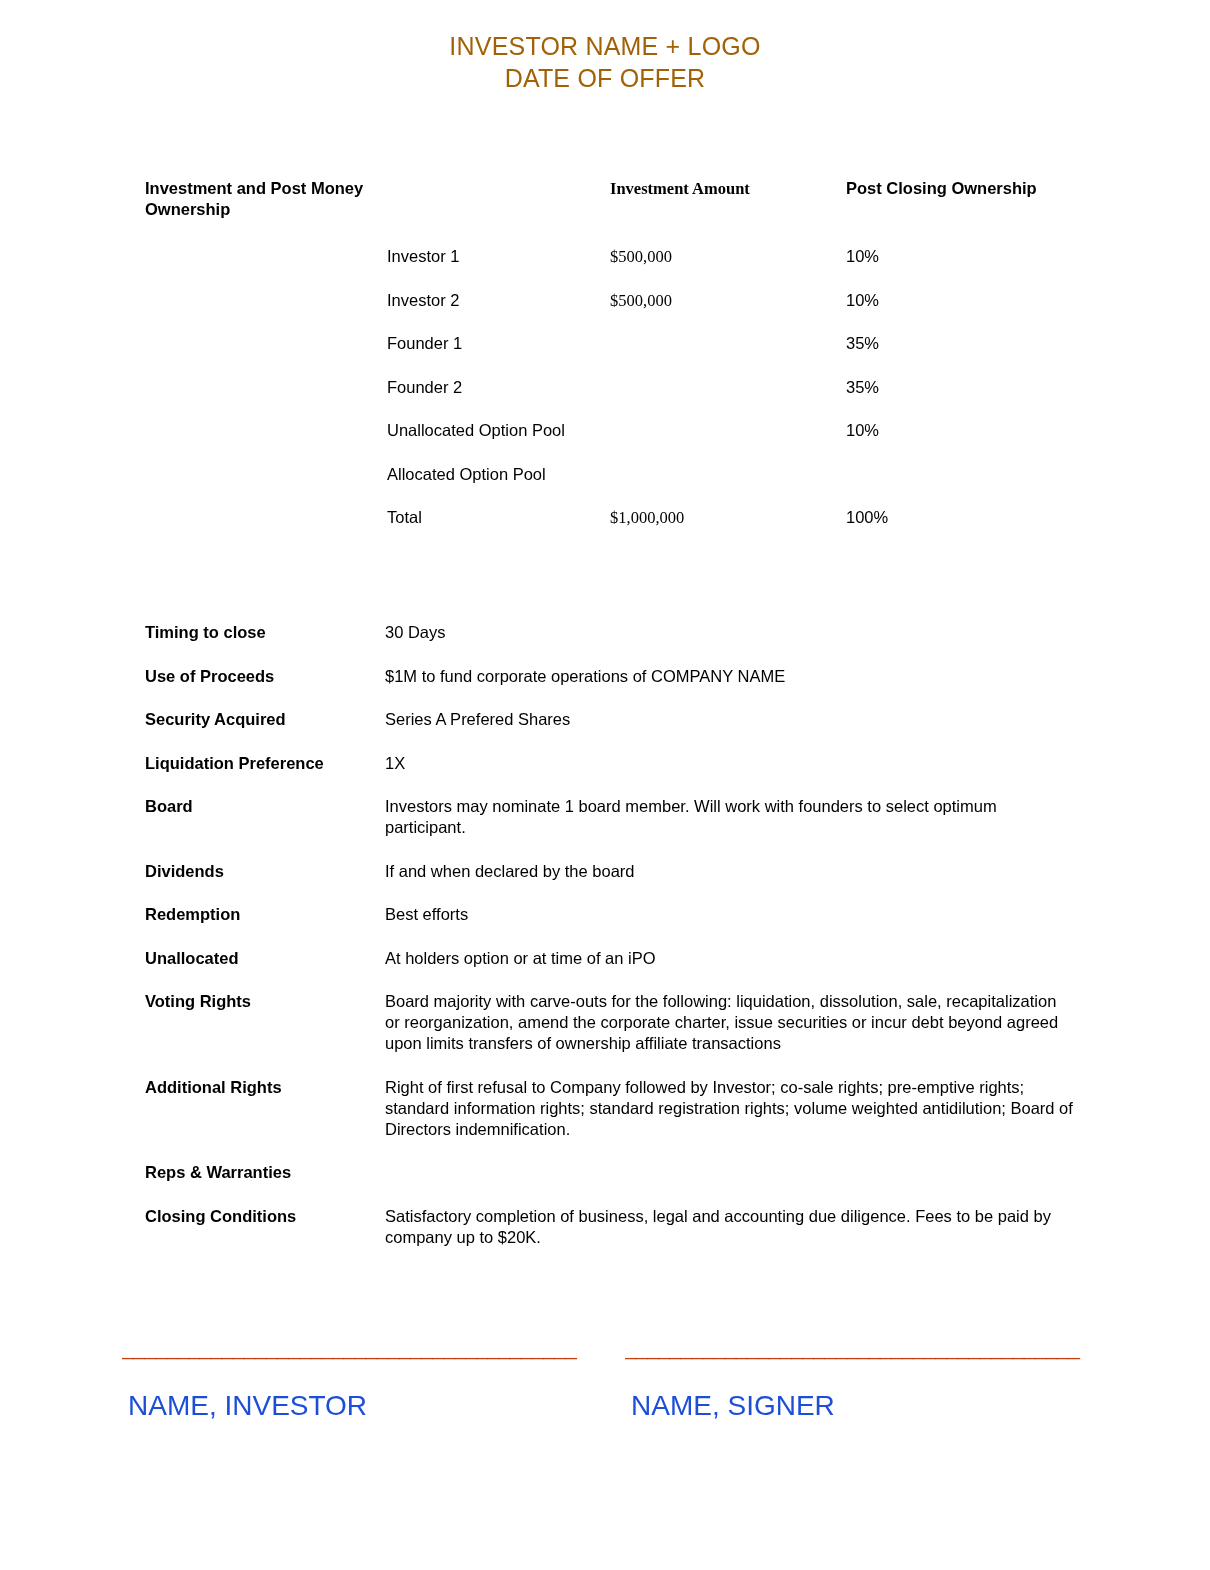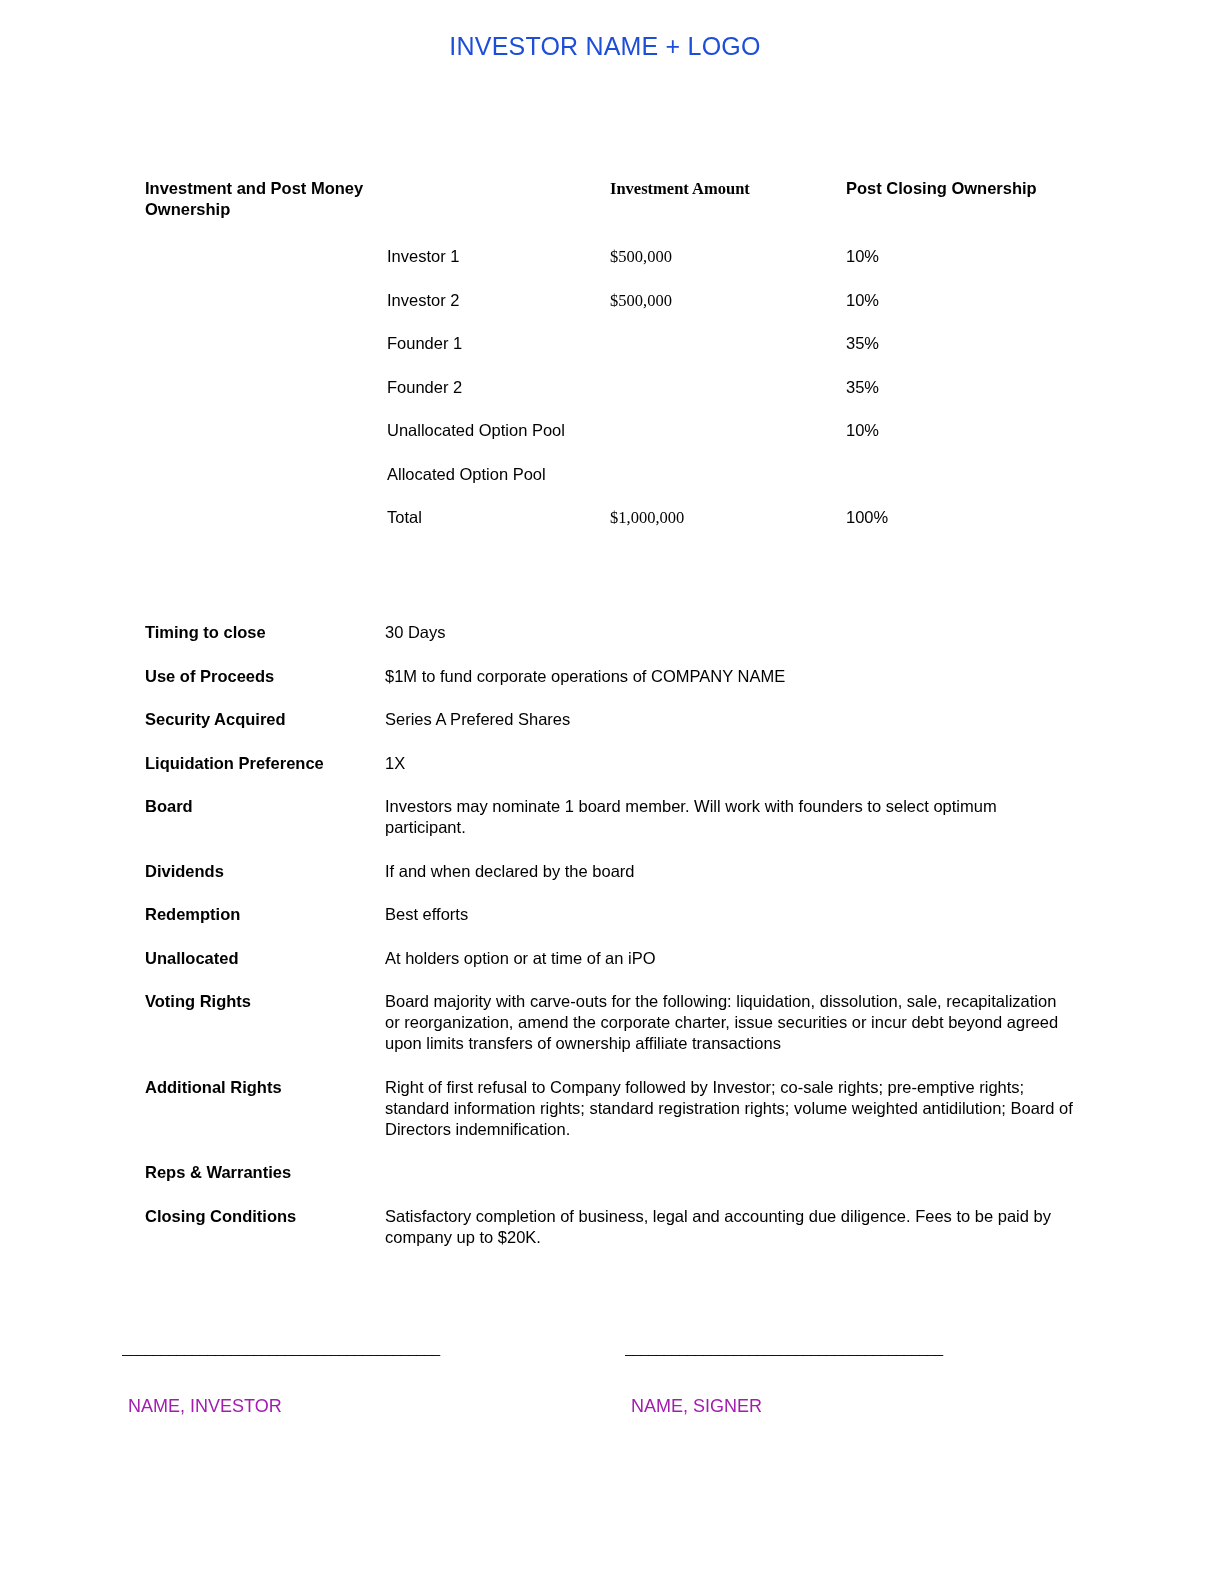--- a/index.html
+++ b/index.html
@@ -28,21 +28,21 @@
     left: 0;
     top: 30px;
     width: 1210px;
     text-align: center;
   }
   .doc-header .line {
     font-size: 25px;
     line-height: 32px;
     font-weight: 400;
     letter-spacing: 0.2px;
-    color: #1d4ed8;
+    color: #a16207;
   }
 
   
   .ownership {
     position: absolute;
     left: 145px;
     top: 178px;
     width: 930px;
   }
   .own-row {
@@ -123,43 +123,44 @@
     height: 120px;
   }
   .sig-block {
     position: absolute;
     top: 0;
   }
   .sig-block.left  { left: 122px; width: 470px; }
   .sig-block.right { left: 625px; width: 470px; }
 
   .sig-line {
-    font-size: 15px;
+    font-size: 21px;
     line-height: 24px;
     letter-spacing: -0.6px;
     white-space: nowrap;
     overflow: hidden;
-    color: #000000;
+    color: #c2410c;
     height: 26px;
   }
   .sig-name {
     margin-top: 30px;
     margin-left: 6px;
-    font-size: 18px;
+    font-size: 28px;
     line-height: 28px;
-    color: #a21caf;
+    color: #1d4ed8;
   }
 </style>
 </head>
 <body>
 
 <div class="page">
 
   <div class="doc-header">
     <div class="line">INVESTOR NAME + LOGO</div>
+    <div class="line">DATE OF OFFER</div>
   </div>
 
   <div class="ownership">
 
     <div class="own-row own-head">
       <div class="col-label">Investment and Post Money Ownership</div>
       <div class="col-item"></div>
       <div class="col-amount">Investment Amount</div>
       <div class="col-own">Post Closing Ownership</div>
     </div>

